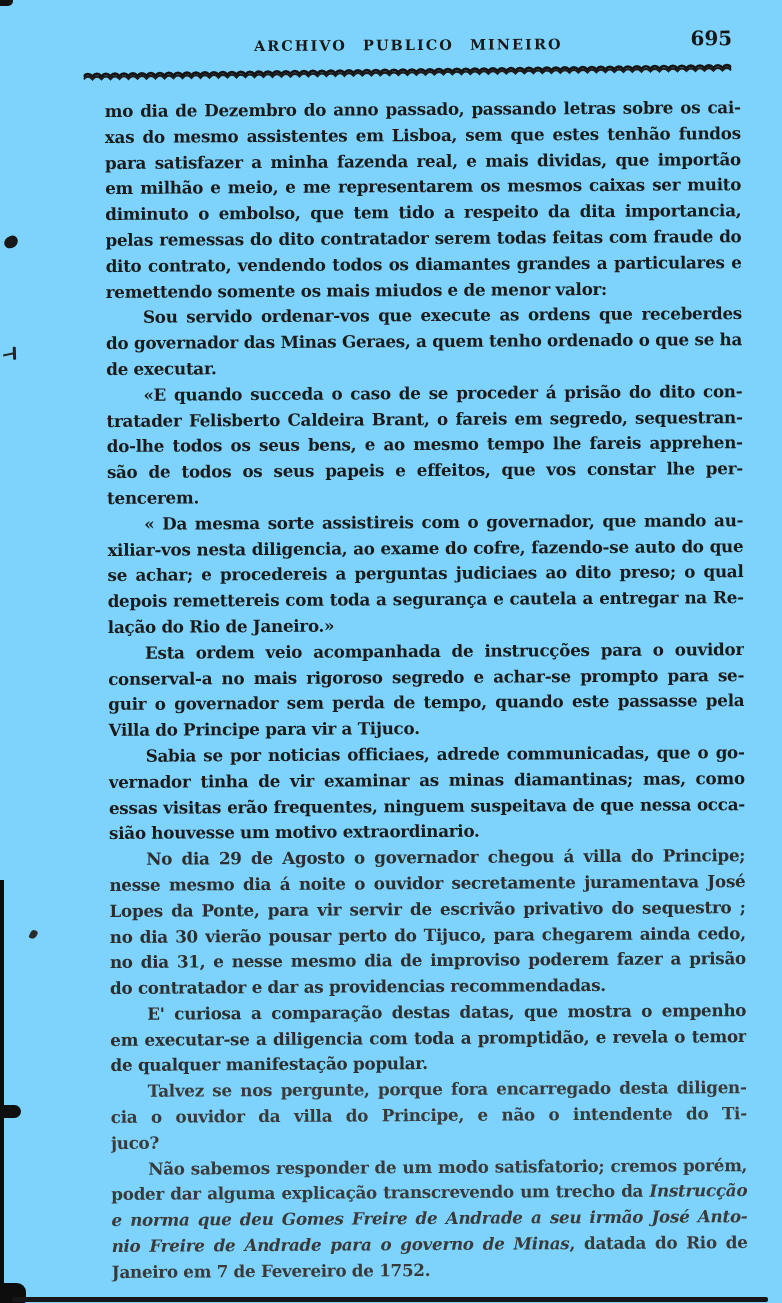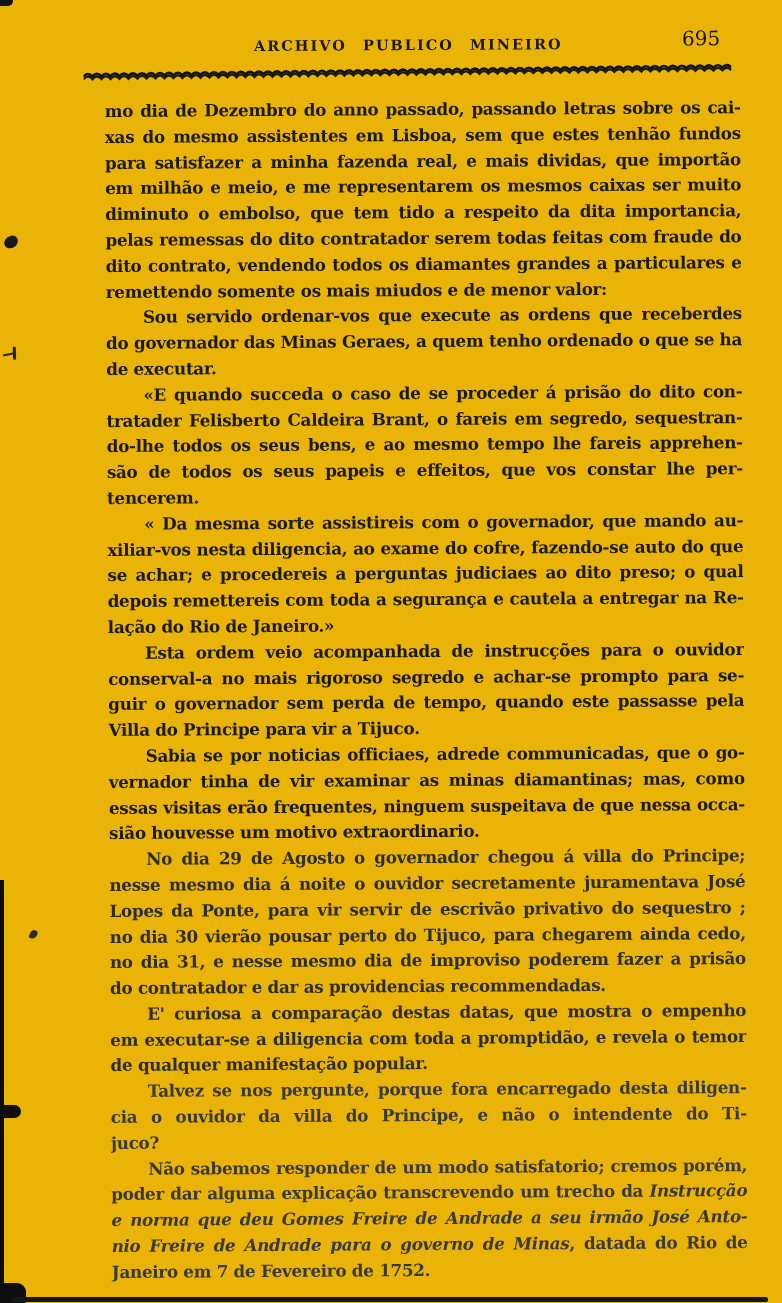--- a/index.html
+++ b/index.html
@@ -1,21 +1,21 @@
 <!DOCTYPE html>
 <html><head>
 <meta charset="utf-8">
 <style>
   html,body{margin:0;padding:0;}
   body{
     width:782px;height:1303px;position:relative;overflow:hidden;
     background:#ffffff;
     font-family:"DejaVu Serif", serif;
   }
-  .page{position:absolute;inset:0;background:#eab308;}
+  .page{position:absolute;inset:0;background:#7dd3fc;}
 
   
   .artifact{position:absolute;pointer-events:none;}
   .corner-mark{left:0;top:0;width:13px;height:6px;background:#121212;border-radius:0 0 5px 0;}
   .ink-blot{left:4px;top:236px;width:14px;height:12px;background:#181818;border-radius:60% 40% 55% 45%;transform:rotate(-14deg);}
   .pen-mark{left:3px;top:347px;width:18px;height:14px;transform:rotate(-6deg);}
   .pen-mark .pm-h{position:absolute;left:0;top:6px;width:11px;height:2px;background:#2a2a2a;transform:rotate(-6deg);}
   .pen-mark .pm-v{position:absolute;left:10px;top:0;width:2.5px;height:13px;background:#222;transform:rotate(4deg);border-radius:1px;}
   .comma-mark{left:30px;top:930px;width:7px;height:9px;background:#2b2b2b;border-radius:55% 45% 80% 20%;transform:rotate(24deg);}
   .edge-strip{left:0;top:880px;width:4px;height:423px;background:#0d0d0d;}
@@ -23,21 +23,21 @@
   .corner-blob{left:0;top:1283px;width:26px;height:20px;background:#0d0d0d;border-radius:0 9px 2px 0;}
   .bottom-bar{left:12px;top:1297px;width:756px;height:5px;background:#161616;border-radius:2px;}
 
   
   .content{position:absolute;left:108px;top:30px;width:636px;transform:rotate(-0.35deg);color:#1b1b1b;}
   .header{position:relative;height:26px;}
   .title{
     text-align:center;font-size:14.5px;font-weight:700;letter-spacing:2px;word-spacing:9px;
     transform:translateX(-14px);padding-top:6px;color:#191919;
   }
-  .pagenum{position:absolute;right:20px;top:-2px;font-size:20px;font-weight:400;color:#161616;}
+  .pagenum{position:absolute;right:8px;top:-2px;font-size:20px;font-weight:700;color:#161616;}
   .rule{display:block;margin:10px 0 0 -21px;transform:rotate(-0.45deg);}
 
   .bodytext{margin-top:19px;}
   .para{margin:0;font-size:16.8px;font-weight:700;letter-spacing:-0.3px;}
   .line{
     display:block;height:25.8px;line-height:25.8px;overflow:hidden;
     text-align:justify;text-align-last:justify;
   }
   .para .line:last-child{text-align-last:left;}
   .para.indent .line:first-child{text-indent:37px;}

